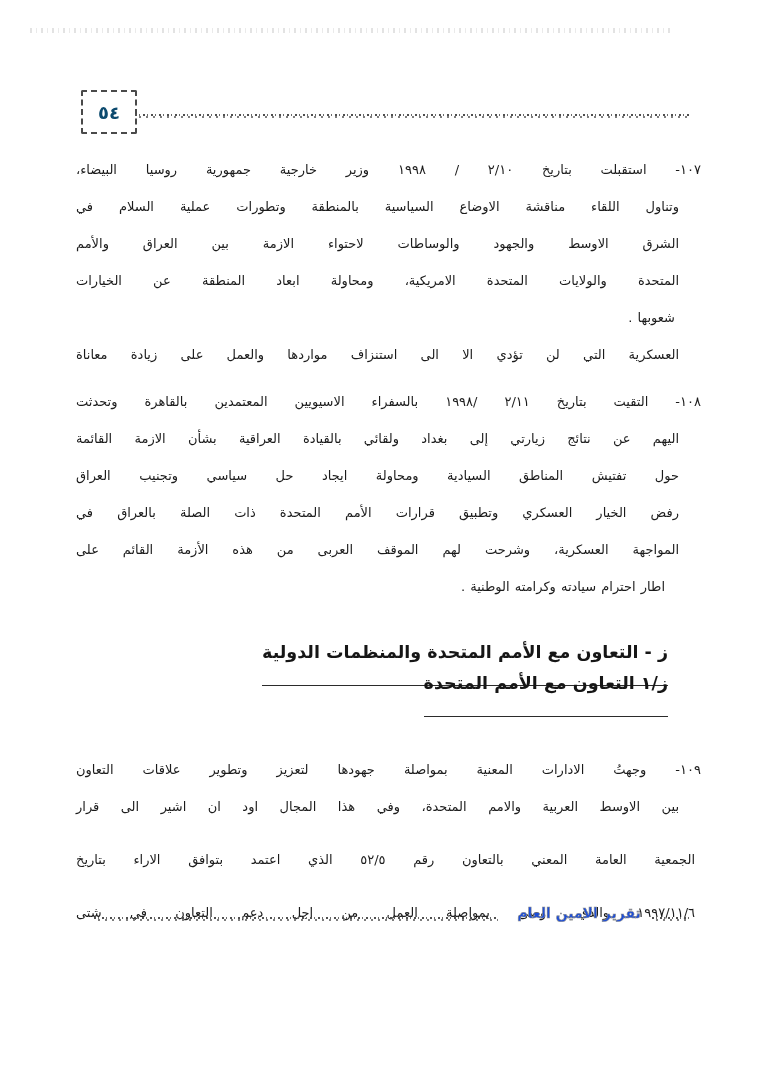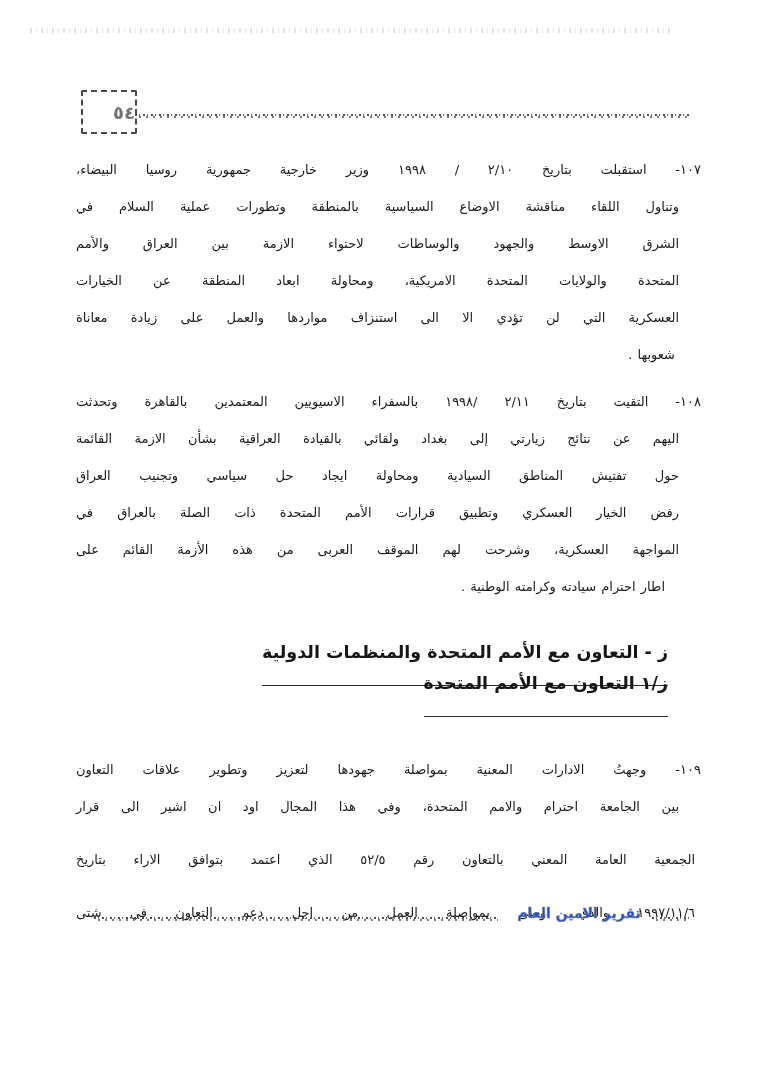--- a/index.html
+++ b/index.html
@@ -9,22 +9,22 @@
   }
   
   .scan-noise{
     position:absolute;left:30px;top:28px;width:640px;height:5px;opacity:.28;
     background:repeating-linear-gradient(90deg,#9a9a9a 0 2px,transparent 2px 6px,#b5b5b5 6px 7px,transparent 7px 11px);
   }
   
   .pagebox{
     position:absolute;left:81px;top:90px;width:52px;height:40px;
     border:2px dashed #4a4a4a;border-radius:2px;
-    display:flex;align-items:center;justify-content:flex-end;
-    font-size:18px;font-weight:600;letter-spacing:2px;color:#737373;
+    display:flex;align-items:center;justify-content:center;
+    font-size:18px;font-weight:600;letter-spacing:2px;color:#0c4a6e;
   }
   
   .squiggle{
     position:absolute;height:5px;
     background:
       repeating-linear-gradient(90deg,#4f4f4f 0 2px,transparent 2px 4px,#6a6a6a 4px 5px,transparent 5px 8px),
       repeating-linear-gradient(90deg,transparent 0 1px,#7d7d7d 1px 3px,transparent 3px 7px);
     background-size:100% 2px,100% 2px;
     background-position:0 0,3px 2px;
     background-repeat:no-repeat,no-repeat;
@@ -74,22 +74,22 @@
     <span>٥٤</span>
   </div>
 
   <div class="squiggle rule-header"></div>
 
   <div class="para p107" dir="rtl">
       <div class="ln j" dir="rtl">١٠٧- استقبلت بتاريخ ٢/١٠ / ١٩٩٨ وزير خارجية جمهورية روسيا البيضاء،</div>
       <div class="ln j ind" dir="rtl">وتناول اللقاء مناقشة الاوضاع السياسية بالمنطقة وتطورات  عملية السلام في</div>
       <div class="ln j ind" dir="rtl">الشرق الاوسط  والجهود والوساطات لاحتواء الازمة بين العراق والأمم</div>
       <div class="ln j ind" dir="rtl">المتحدة والولايات  المتحدة الامريكية، ومحاولة ابعاد المنطقة عن الخيارات</div>
+      <div class="ln end" dir="rtl">شعوبها .</div>
       <div class="ln j ind" dir="rtl">العسكرية التي لن تؤدي الا الى استنزاف مواردها والعمل على زيادة معاناة</div>
-      <div class="ln end" dir="rtl">شعوبها .</div>
     </div>
 
   <div class="para p108" dir="rtl">
       <div class="ln j" dir="rtl">١٠٨- التقيت بتاريخ ٢/١١ /١٩٩٨ بالسفراء الاسيويين المعتمدين  بالقاهرة وتحدثت</div>
       <div class="ln j ind" dir="rtl">اليهم عن نتائج زيارتي إلى بغداد ولقائي بالقيادة العراقية بشأن الازمة القائمة</div>
       <div class="ln j ind" dir="rtl">حول تفتيش المناطق السيادية ومحاولة ايجاد حل سياسي وتجنيب العراق</div>
       <div class="ln j ind" dir="rtl">رفض الخيار العسكري وتطبيق قرارات الأمم المتحدة ذات الصلة بالعراق  في</div>
       <div class="ln j ind" dir="rtl">المواجهة العسكرية، وشرحت لهم الموقف العربى من هذه الأزمة القائم على</div>
       <div class="ln end deep" dir="rtl">اطار احترام سيادته وكرامته الوطنية .</div>
     </div>
@@ -97,21 +97,21 @@
   <div class="heading h-main">
     <span class="uline">ز - التعاون مع الأمم المتحدة والمنظمات الدولية</span>
   </div>
 
   <div class="heading h-sub">
     <span class="uline">ز/١ التعاون مع الأمم المتحدة</span>
   </div>
 
   <div class="para p109" dir="rtl">
       <div class="ln j" dir="rtl">١٠٩- وجهتُ الادارات المعنية بمواصلة جهودها  لتعزيز وتطوير علاقات التعاون</div>
-      <div class="ln j ind" dir="rtl">بين الجامعة احترام والامم المتحدة، وفي  هذا المجال اود ان اشير الى قرار</div>
+      <div class="ln j ind" dir="rtl">بين الاوسط العربية والامم المتحدة، وفي  هذا المجال اود ان اشير الى قرار</div>
       <div class="ln j ind-sm" dir="rtl">الجمعية العامة المعني بالتعاون رقم  ٥٢/٥ الذي  اعتمد بتوافق الاراء بتاريخ</div>
       <div class="ln j ind-sm" dir="rtl">١٩٩٧/١١/٦ والذي اوصى بمواصلة العمل من  اجل دعم التعاون في شتى</div>
     </div>
 
   <div class="squiggle rule-footer-long"></div>
 
   <div class="stamp">تقرير الامين العام</div>
 
   <div class="squiggle rule-footer-short"></div>
 

